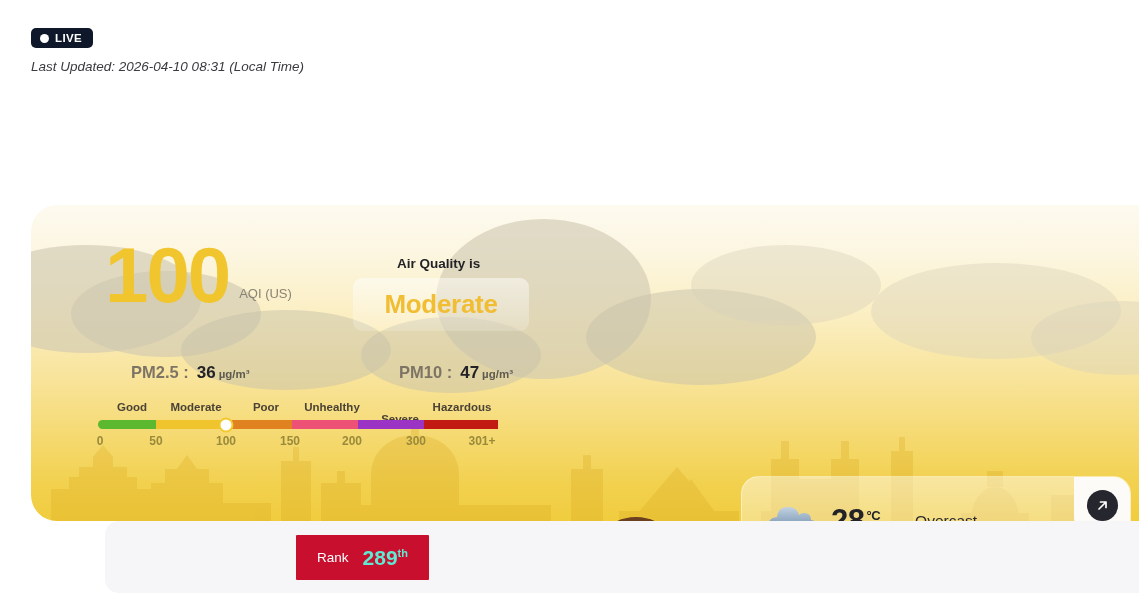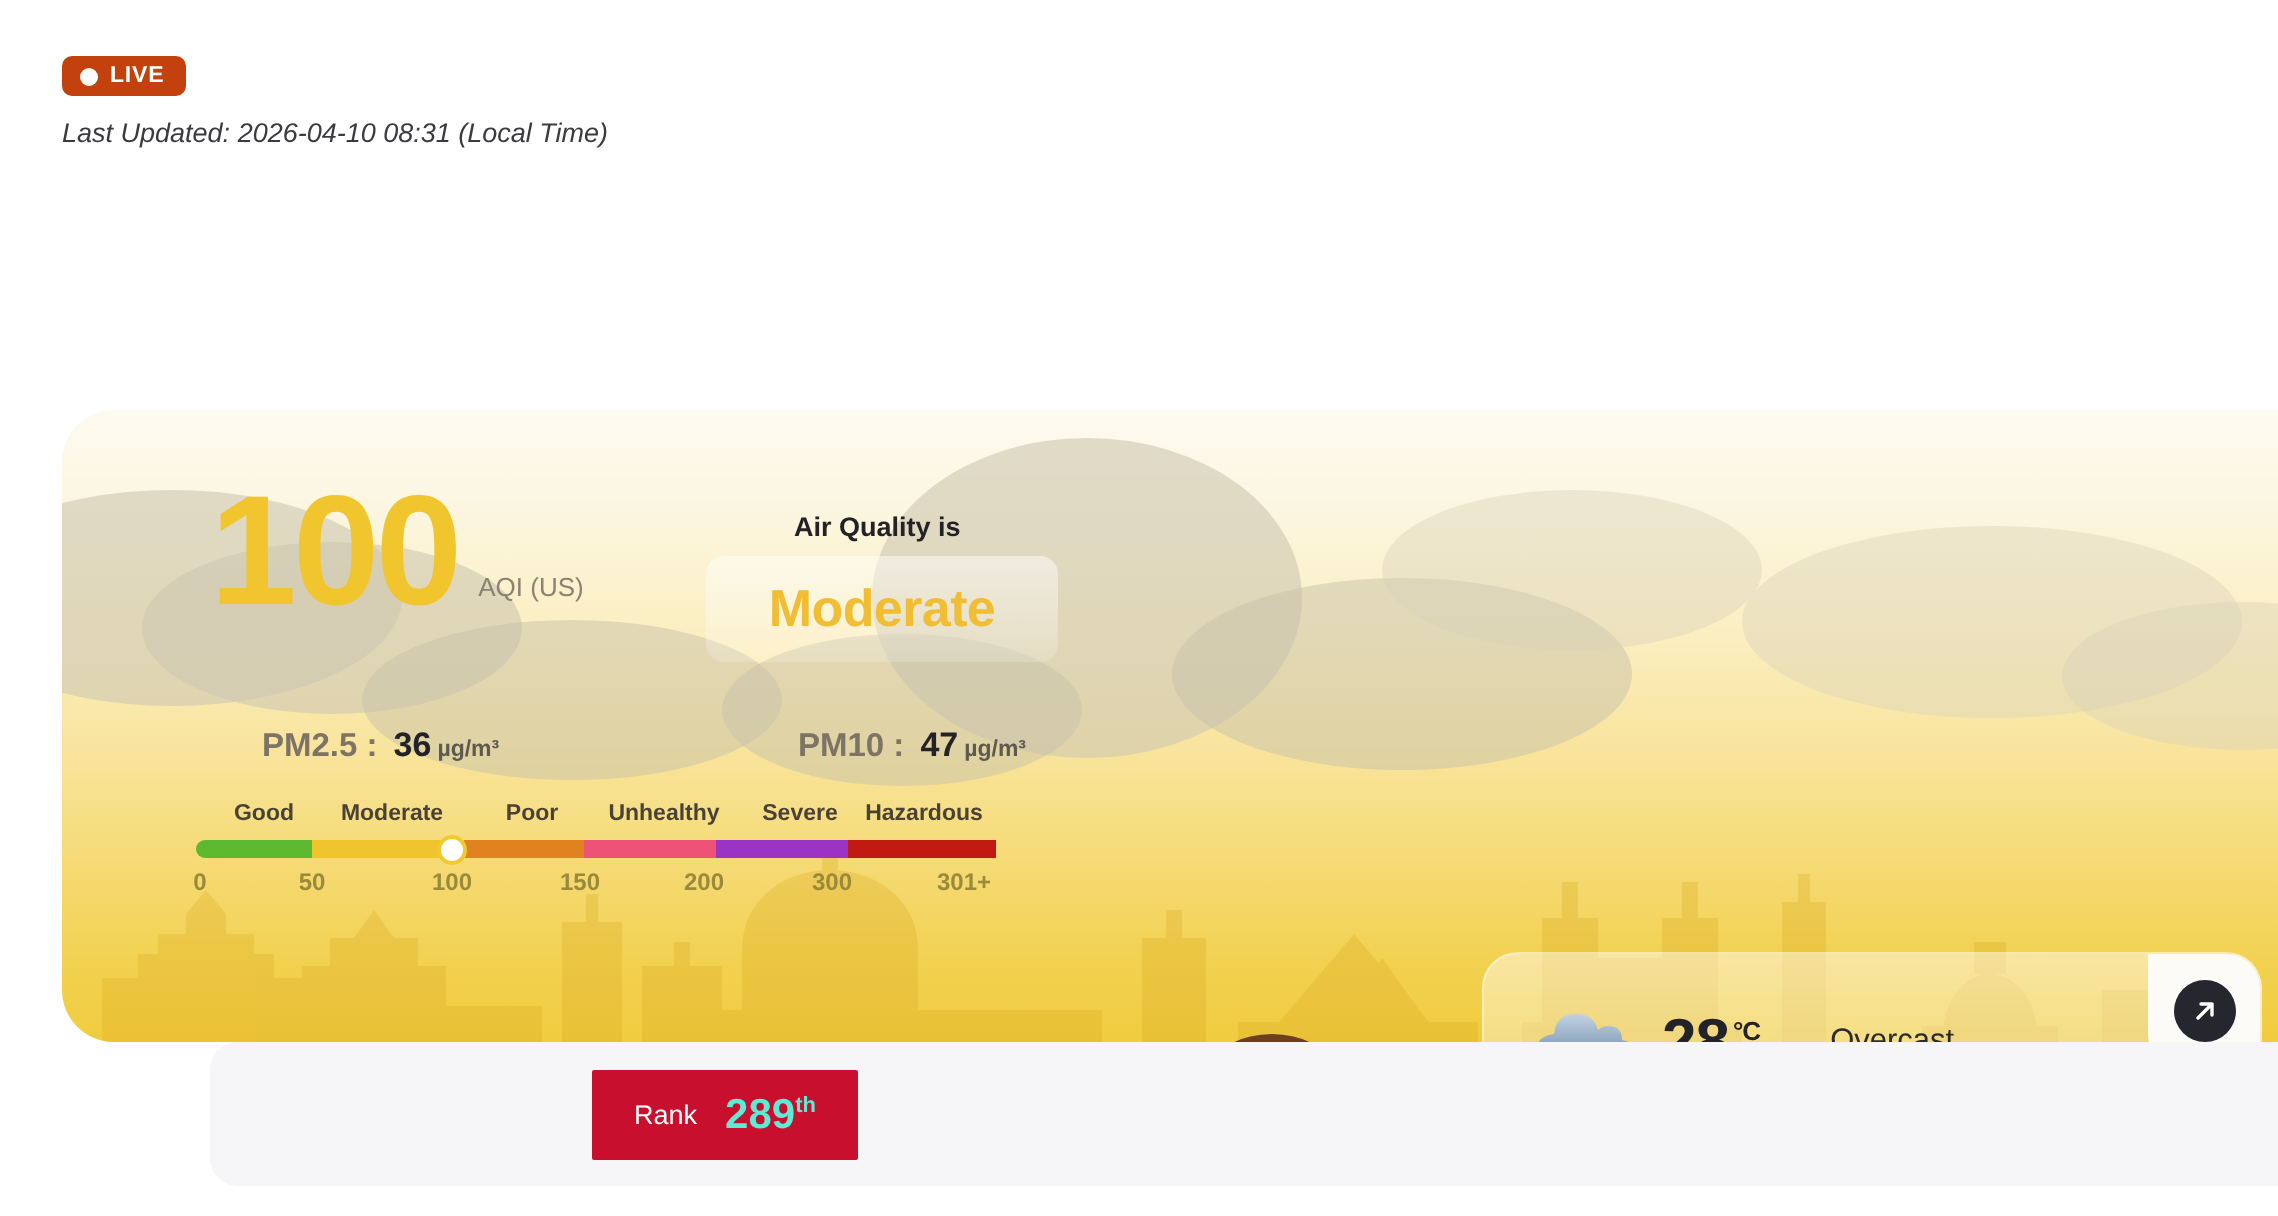--- a/index.html
+++ b/index.html
@@ -8,21 +8,21 @@
     background: #ffffff;
     font-family: "Liberation Sans", sans-serif;
     overflow: hidden;
   }
   .page { position: relative; width: 1139px; height: 608px; }
 
   
   .header { padding: 28px 0 0 31px; }
   .live-badge {
     display: inline-flex; align-items: center; gap: 6px;
-    background: #c2410c; color: #fff;
+    background: #0f172a; color: #fff;
     border-radius: 5px; padding: 4px 11px 4px 9px;
     font-size: 11.5px; font-weight: 600; letter-spacing: .4px;
   }
   .live-dot { width: 9px; height: 9px; border-radius: 50%; background: #fff; display:block; }
   h1.page-title {
     margin-top: 13px;
     font-size: 23.5px; font-weight: 700; color: #1b1b1f; letter-spacing: -0.1px;
   }
   .subtitle { margin-top: 11px; font-size: 17px; color: #4b4b4f; font-weight: 400; }
   .updated { margin-top: 11px; font-size: 13.5px; color: #3b3b3f; font-style: italic; }
@@ -206,21 +206,21 @@
         <span>PM10 :</span><span class="num">47</span><span class="u">µg/m³</span>
       </div>
     </div>
 
     <div class="scale">
       <div class="scale-labels" id="scale-labels">
           <span style="left: 8.5%;">Good</span>
           <span style="left: 24.5%;">Moderate</span>
           <span style="left: 42%;">Poor</span>
           <span style="left: 58.5%;">Unhealthy</span>
-          <span style="left: 75.5%;">Severe</span>
+          <span style="left: 75.5%; margin-top: 12px;">Severe</span>
           <span style="left: 91%;">Hazardous</span>
         </div>
       <div class="scale-bar" id="scale-bar">
         <div class="seg" style="background: rgb(92, 184, 46); width: 14.5%;"></div>
           <div class="seg" style="background: rgb(239, 196, 44); width: 19%;"></div>
           <div class="seg" style="background: rgb(224, 130, 31); width: 15%;"></div>
           <div class="seg" style="background: rgb(237, 81, 118); width: 16.5%;"></div>
           <div class="seg" style="background: rgb(155, 52, 196); width: 16.5%;"></div>
           <div class="seg" style="background: rgb(192, 26, 18); width: 18.5%;"></div>
           <div class="knob" id="scale-knob" style="left: 32%;"></div>

